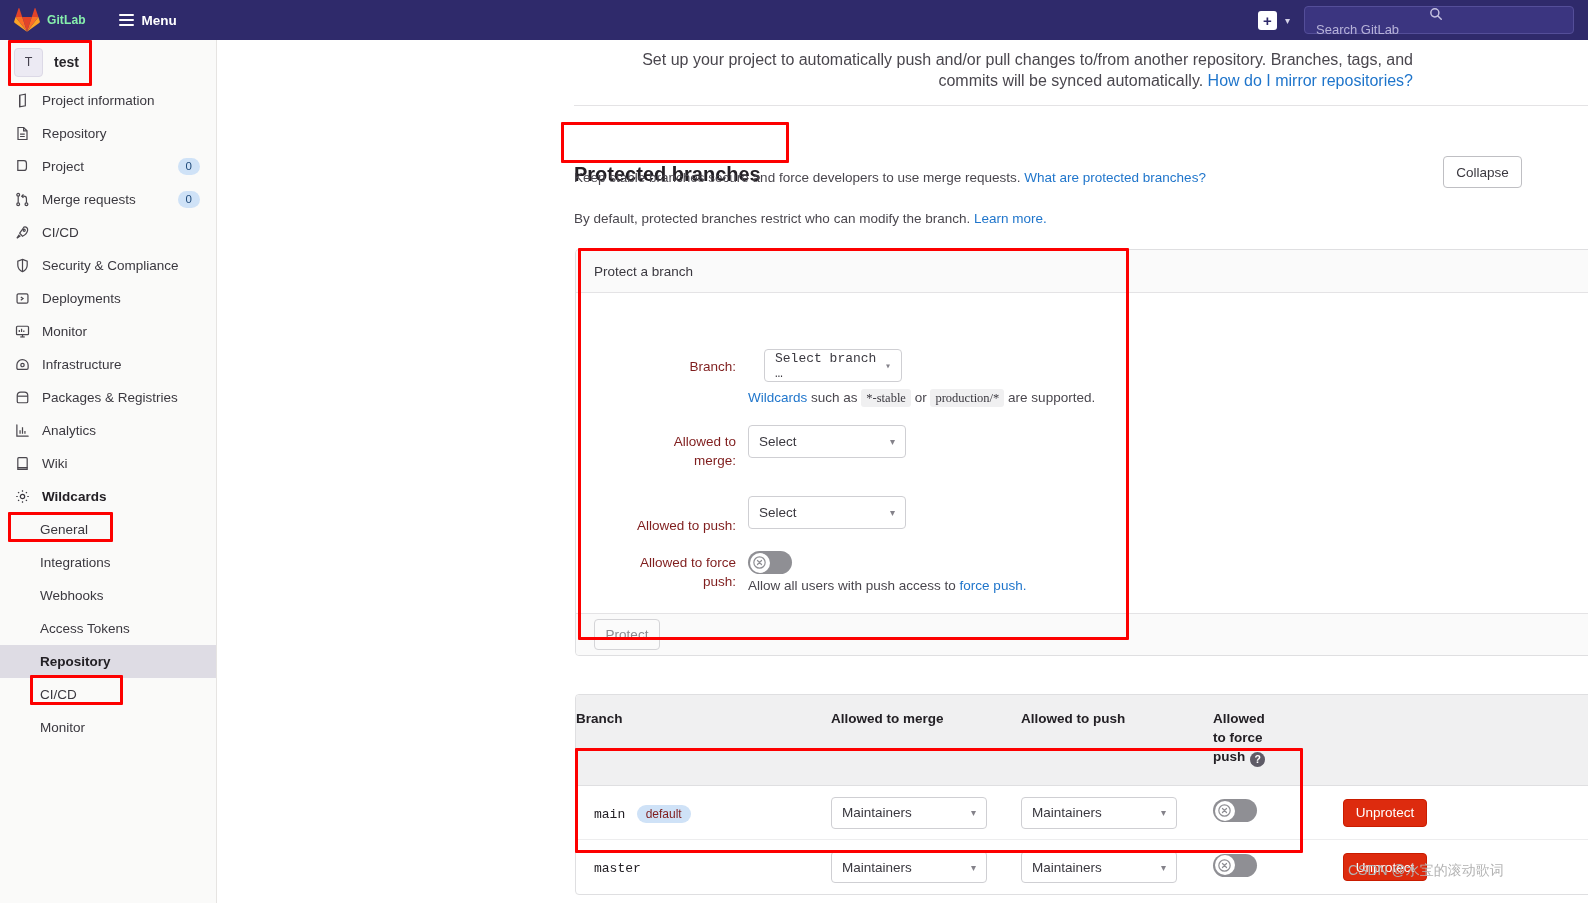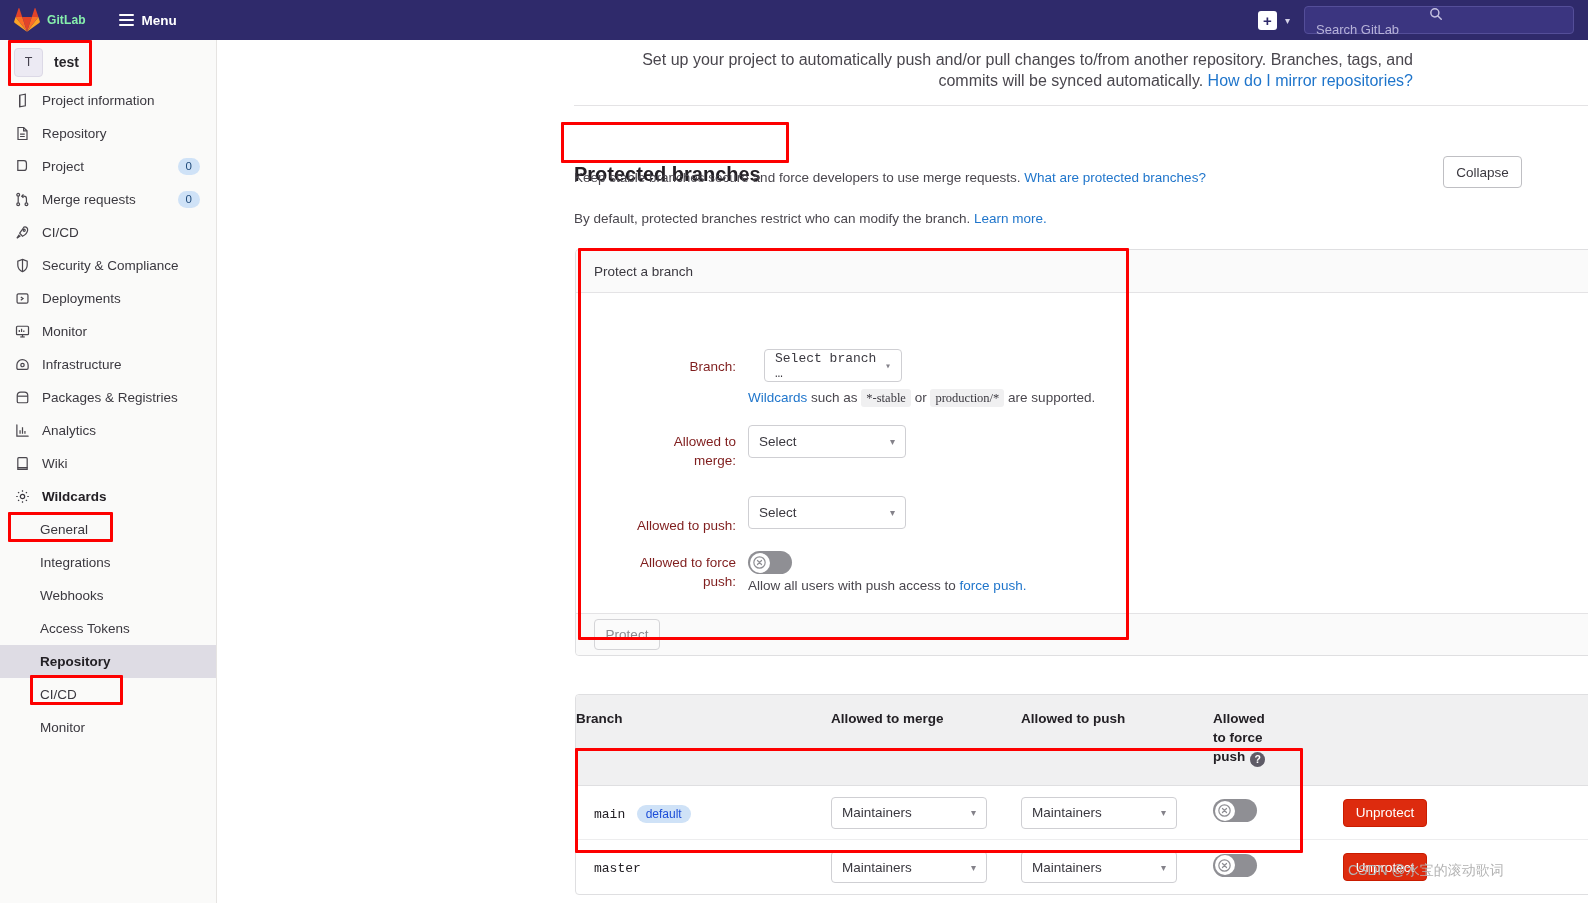--- a/index.html
+++ b/index.html
@@ -176,21 +176,21 @@
   }
   .trow { display:flex; align-items:center; height:54px; border-bottom:1px solid #ededee; }
   .trow:last-child { border-bottom:0; }
   .c1 { width:255px; padding-left:18px; }
   .c2 { width:190px; }
   .c3 { width:192px; }
   .c4 { width:130px; }
   .c5 { width:auto; flex:1; }
   .branch-name { font-family:"Liberation Mono", monospace; font-size:13px; color:#232025; }
   .default-badge {
-    background:#cfe2f7; color:#1d4ed8; font-size:12px; border-radius:10px;
+    background:#cfe2f7; color:#7f1d1d; font-size:12px; border-radius:10px;
     padding:2px 9px; margin-left:7px; font-family:"Liberation Sans", sans-serif;
   }
   .sel-sm {
     width:156px; height:32px; border:1px solid #cfcfd3; border-radius:4px;
     background:#fff; display:flex; align-items:center; padding:0 10px;
     font-size:13.5px; color:#3a383f; cursor:pointer;
   }
   .sel-sm .caret { margin-left:auto; color:#84828a; font-size:10px; }
   .unprotect-btn {
     width:84px; height:28px; background:#dd2b0e; border:1px solid #c91c00;

